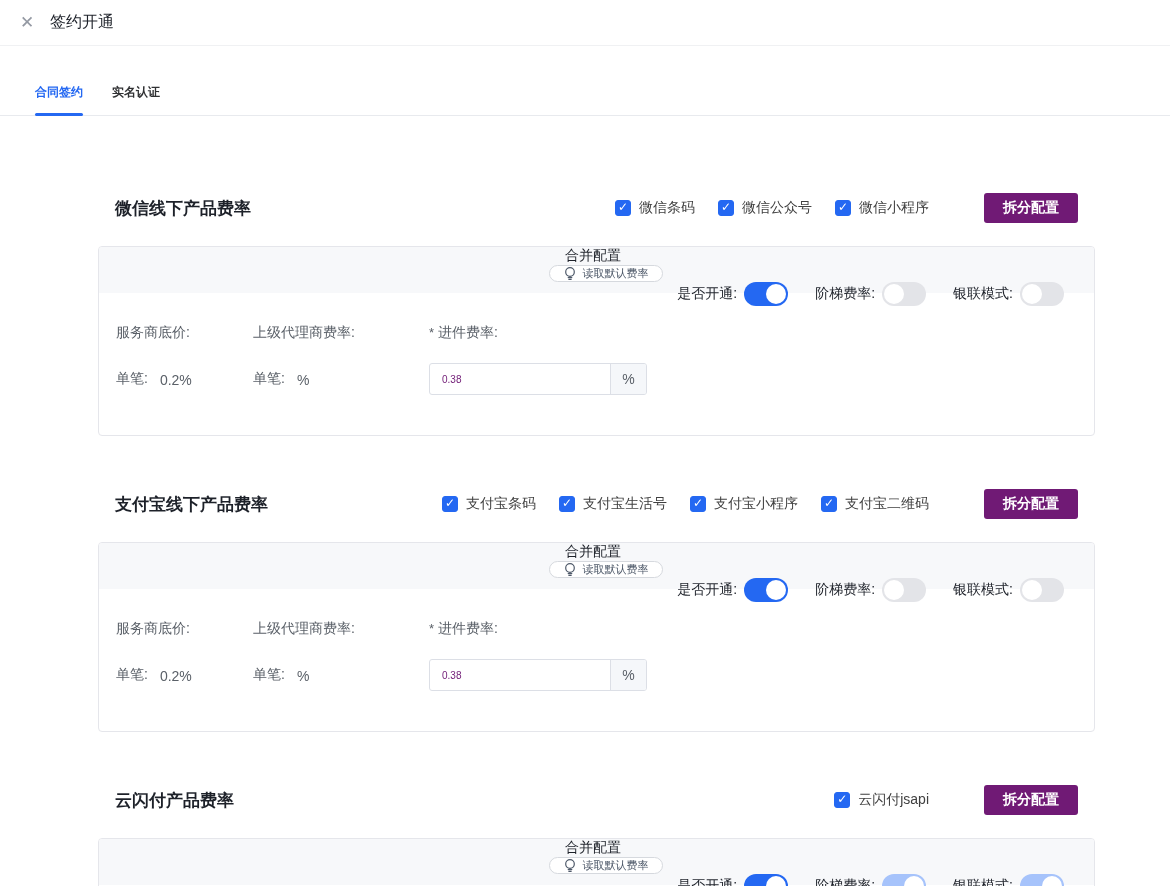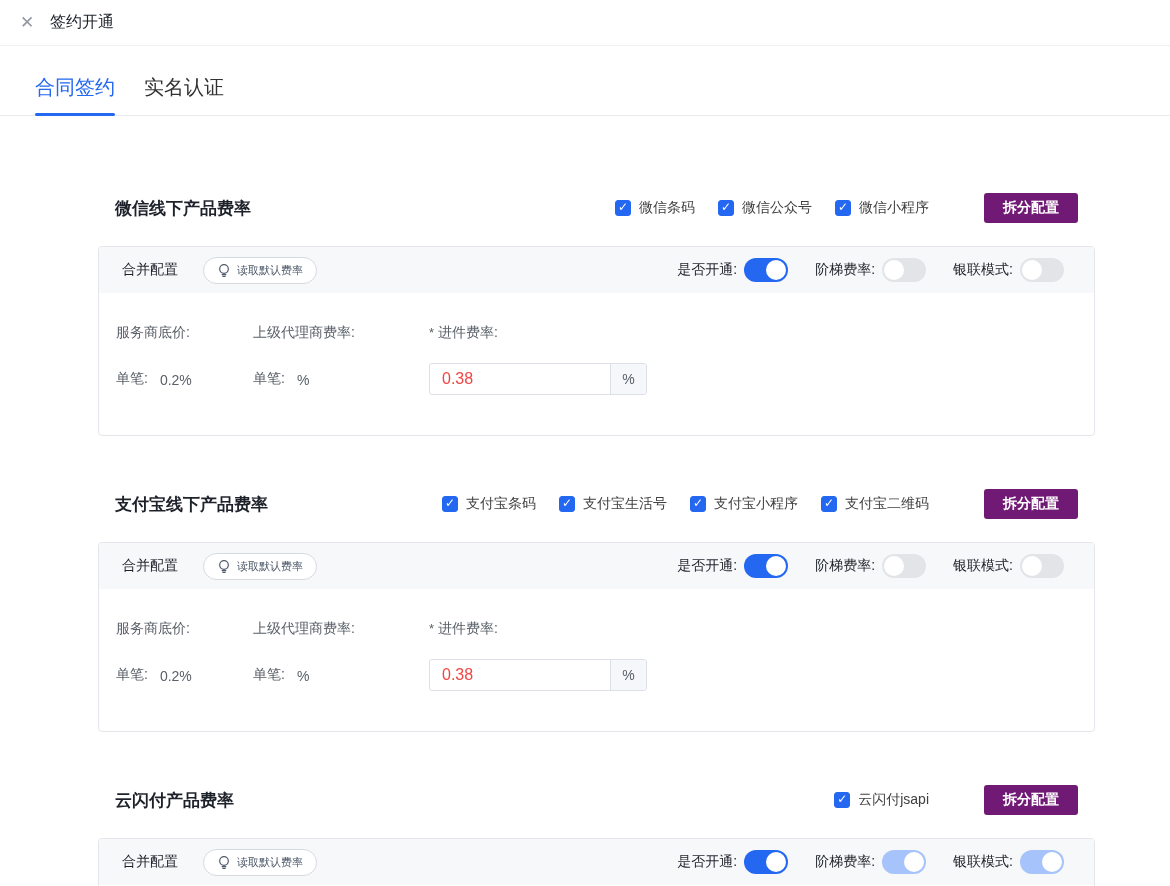--- a/index.html
+++ b/index.html
@@ -11,21 +11,21 @@
     font-size: 14px;
   }
 
   
   .titlebar { height: 46px; display: flex; align-items: center; padding: 0 20px; border-bottom: 1px solid #f0f1f3; }
   .close-x { color: #9499a3; font-size: 17px; width: 30px; cursor: pointer; line-height: 1; }
   .win-title { font-size: 16px; font-weight: 500; color: #1d2129; }
 
   
   .tabs { height: 70px; padding-left: 35px; border-bottom: 1px solid #e8eaee; display: flex; align-items: flex-end; gap: 29px; }
-  .tab { position: relative; padding-bottom: 14px; font-size: 20px; color: #303133; cursor: pointer; }
+  .tab { position: relative; padding-bottom: 14px; font-size: 12px; color: #303133; cursor: pointer; font-weight: bold; }
   .tab[data-active="true"] { color: #2468f2; }
   .tab[data-active="true"]::after { content: ""; position: absolute; left: 0; right: 0; bottom: -1px; height: 3px; background: #2468f2; border-radius: 2px; }
 
   
   .content { margin-left: 98px; width: 997px; }
   .section { margin-top: 53px; }
   .section.first { margin-top: 77px; }
   .section-head { display: flex; align-items: center; justify-content: space-between; padding: 0 17px; height: 30px; }
   .section-title { font-size: 17px; font-weight: 700; color: #1d2129; }
   .section-right { display: flex; align-items: center; gap: 23px; }
@@ -41,21 +41,21 @@
 
   .btn-primary {
     background: #701a75; color: #fff; border: none; border-radius: 3px;
     height: 30px; padding: 0 19px; font-size: 14px; font-weight: 600; cursor: pointer;
     font-family: inherit;
     margin-left: 32px;
   }
 
   
   .card { margin-top: 23px; border: 1px solid #e5e6eb; border-radius: 4px; background: #fff; overflow: hidden; }
-  .card-head { height: 46px; background: #f7f8fa; display: flex; align-items: center; padding: 0 30px 0 23px; }
+  .card-head { height: 46px; background: #f7f8fa; display: flex; align-items: center; padding: 0 30px 0 23px; flex-direction: column; }
   .merge-label { font-size: 14px; color: #1d2129; }
   .pill-btn {
     margin-left: 25px; height: 27px; padding: 0 13px; background: #fff;
     border: 1px solid #d6d9de; border-radius: 14px; display: flex; align-items: center; gap: 6px;
     font-size: 11px; color: #4e5969; cursor: pointer; font-family: inherit;
   }
   .toggle-area { margin-left: auto; display: flex; align-items: center; gap: 27px; }
   .toggle-group { display: flex; align-items: center; gap: 7px; }
   .toggle-label { font-size: 14px; color: #1d2129; }
   .toggle { width: 44px; height: 24px; border-radius: 12px; position: relative; cursor: pointer; flex: none; }
@@ -72,21 +72,21 @@
     display: grid; grid-template-columns: 137px 176px auto;
     row-gap: 21px; align-items: center;
   }
   .form-label { font-size: 14px; color: #5a6068; }
   .req-mark { color: #5a6068; margin-right: 4px; font-size: 13px; }
   .sub-row { display: flex; align-items: flex-end; gap: 12px; font-size: 14px; color: #5a6068; }
 
   .input-group { display: flex; width: 218px; height: 32px; border: 1px solid #dcdfe6; border-radius: 3px; background: #fff; overflow: hidden; }
   .input-group input {
     flex: 1; min-width: 0; border: none; outline: none; padding: 0 12px;
-    font-size: 16px; color: #ef4444; font-family: inherit; background: transparent;
+    font-size: 10px; color: #701a75; font-family: inherit; background: transparent;
   }
   .input-addon { width: 36px; flex: none; background: #f5f7fa; border-left: 1px solid #dcdfe6; display: flex; align-items: center; justify-content: center; font-size: 14px; color: #5a6068; }
 
   .card-body-stub { height: 60px; background: #fff; }
 </style>
 </head>
 <body>
 
 <div class="titlebar">
   <span class="close-x">✕</span>

